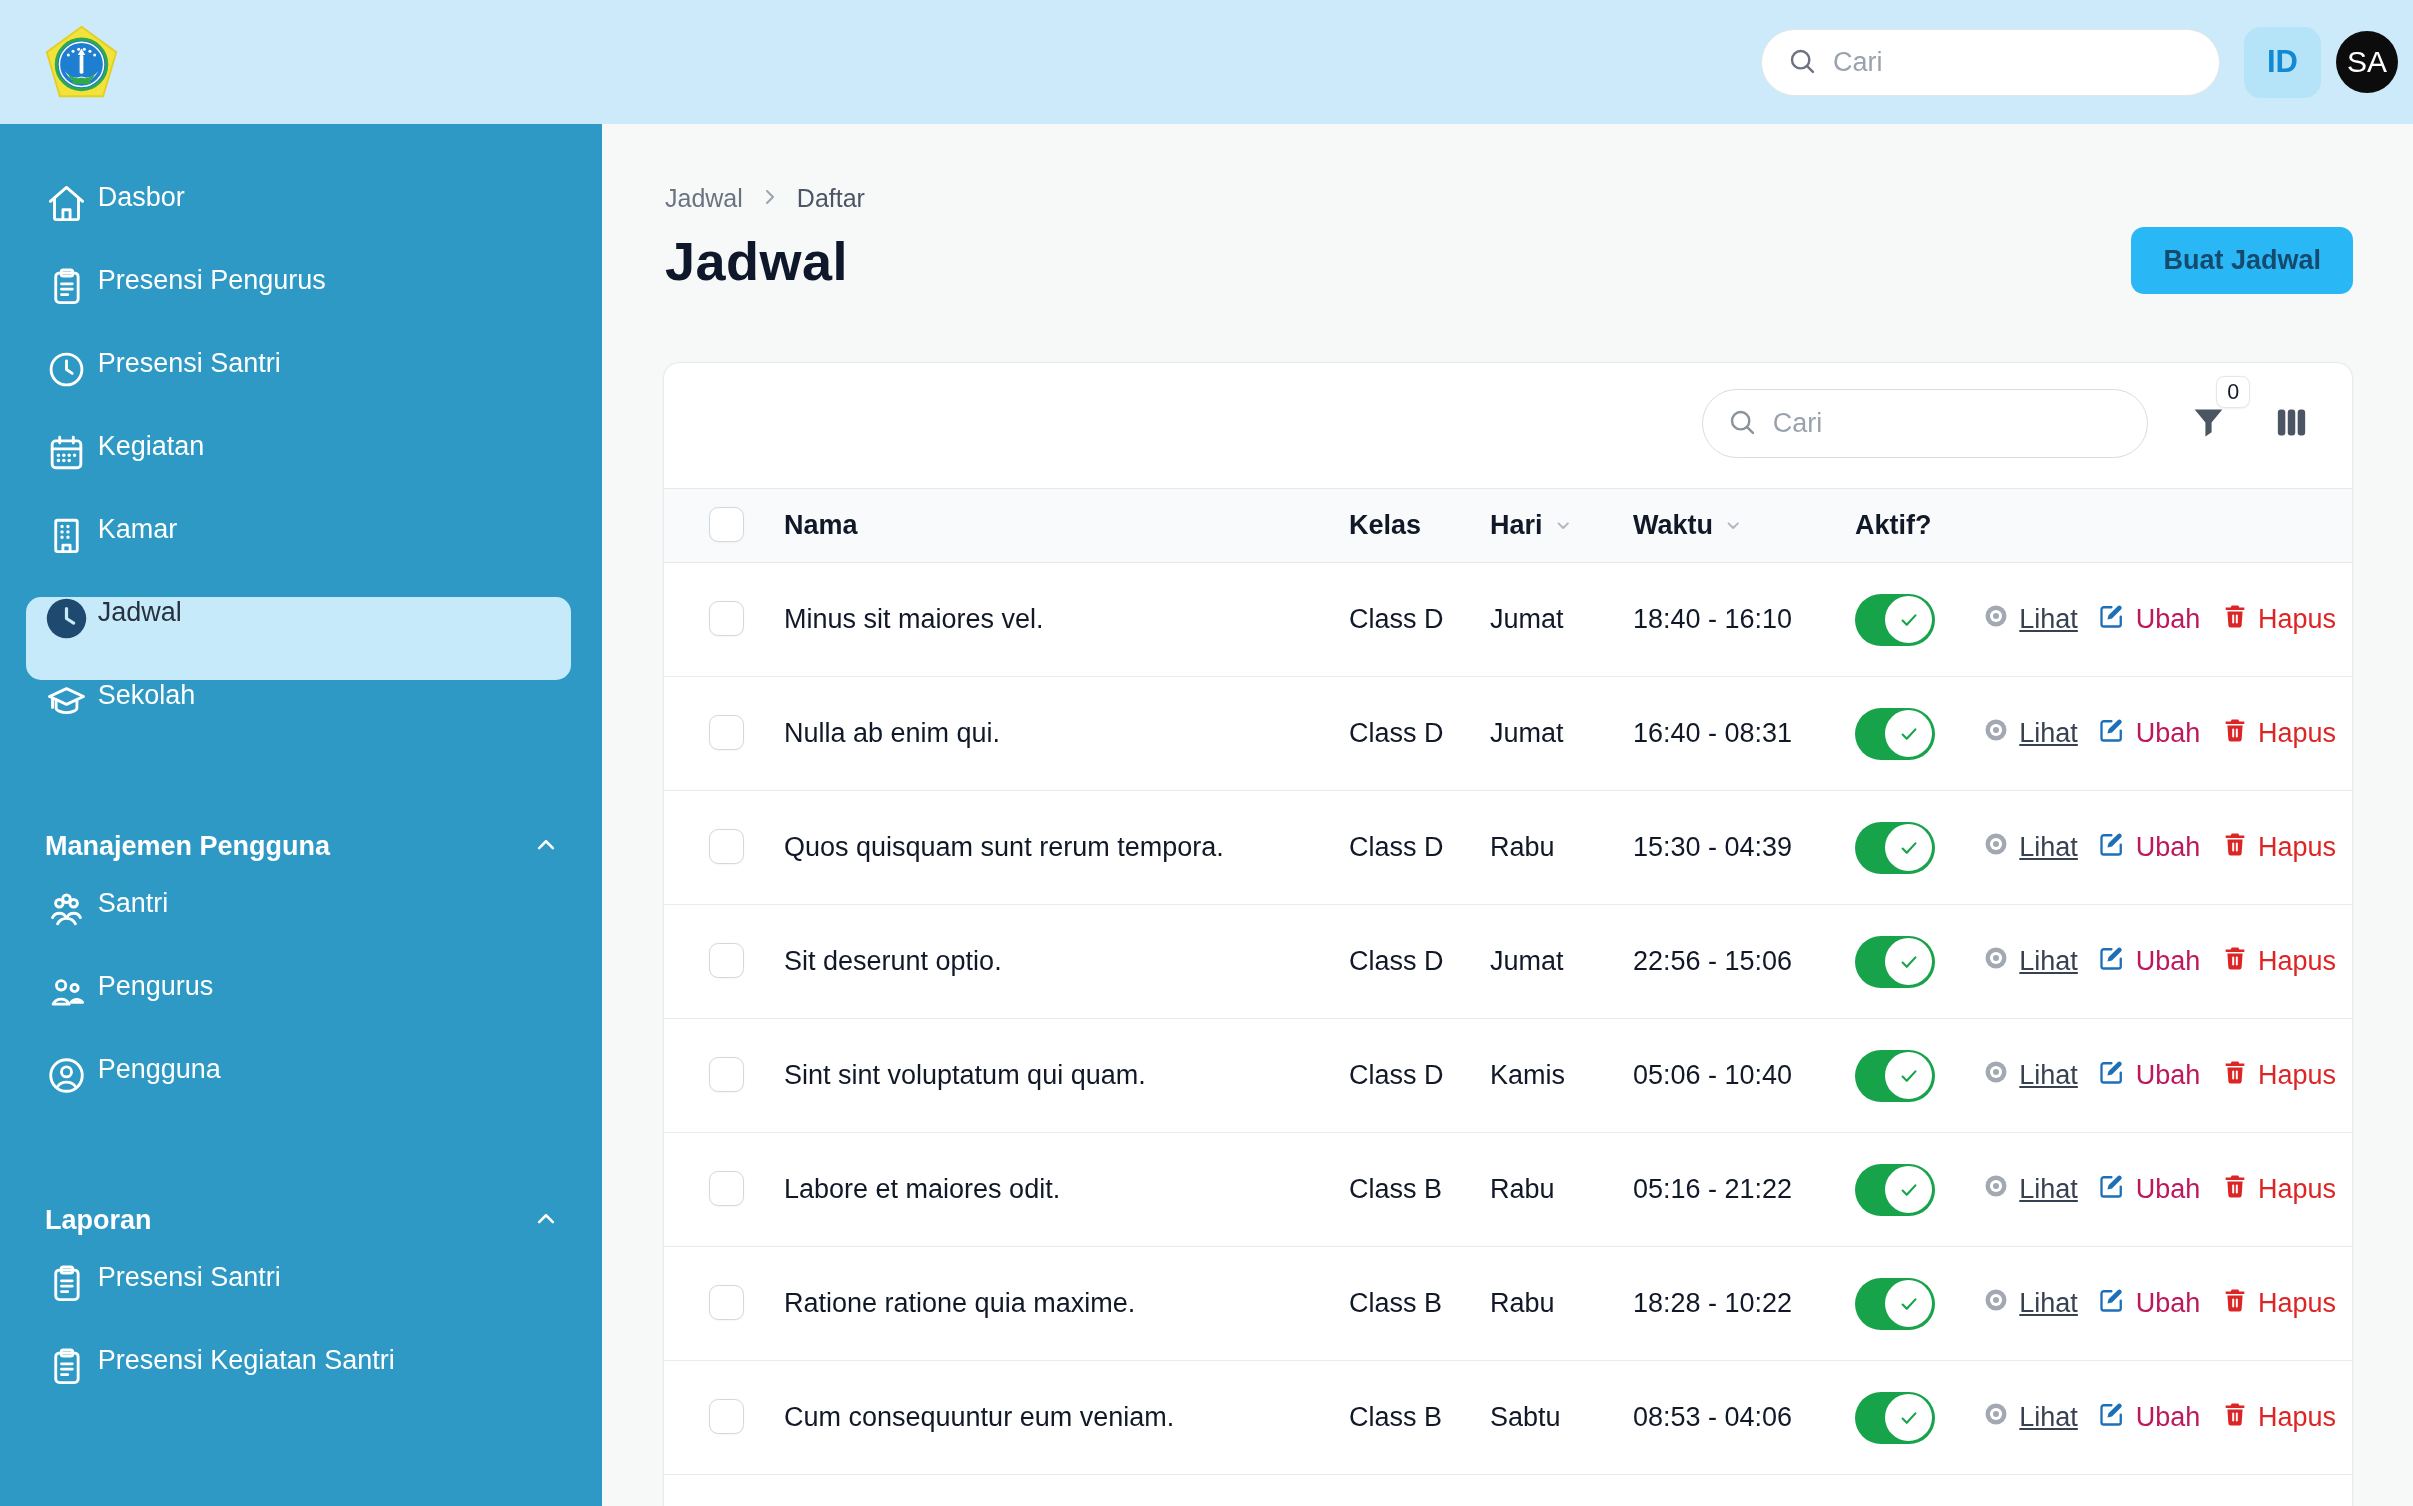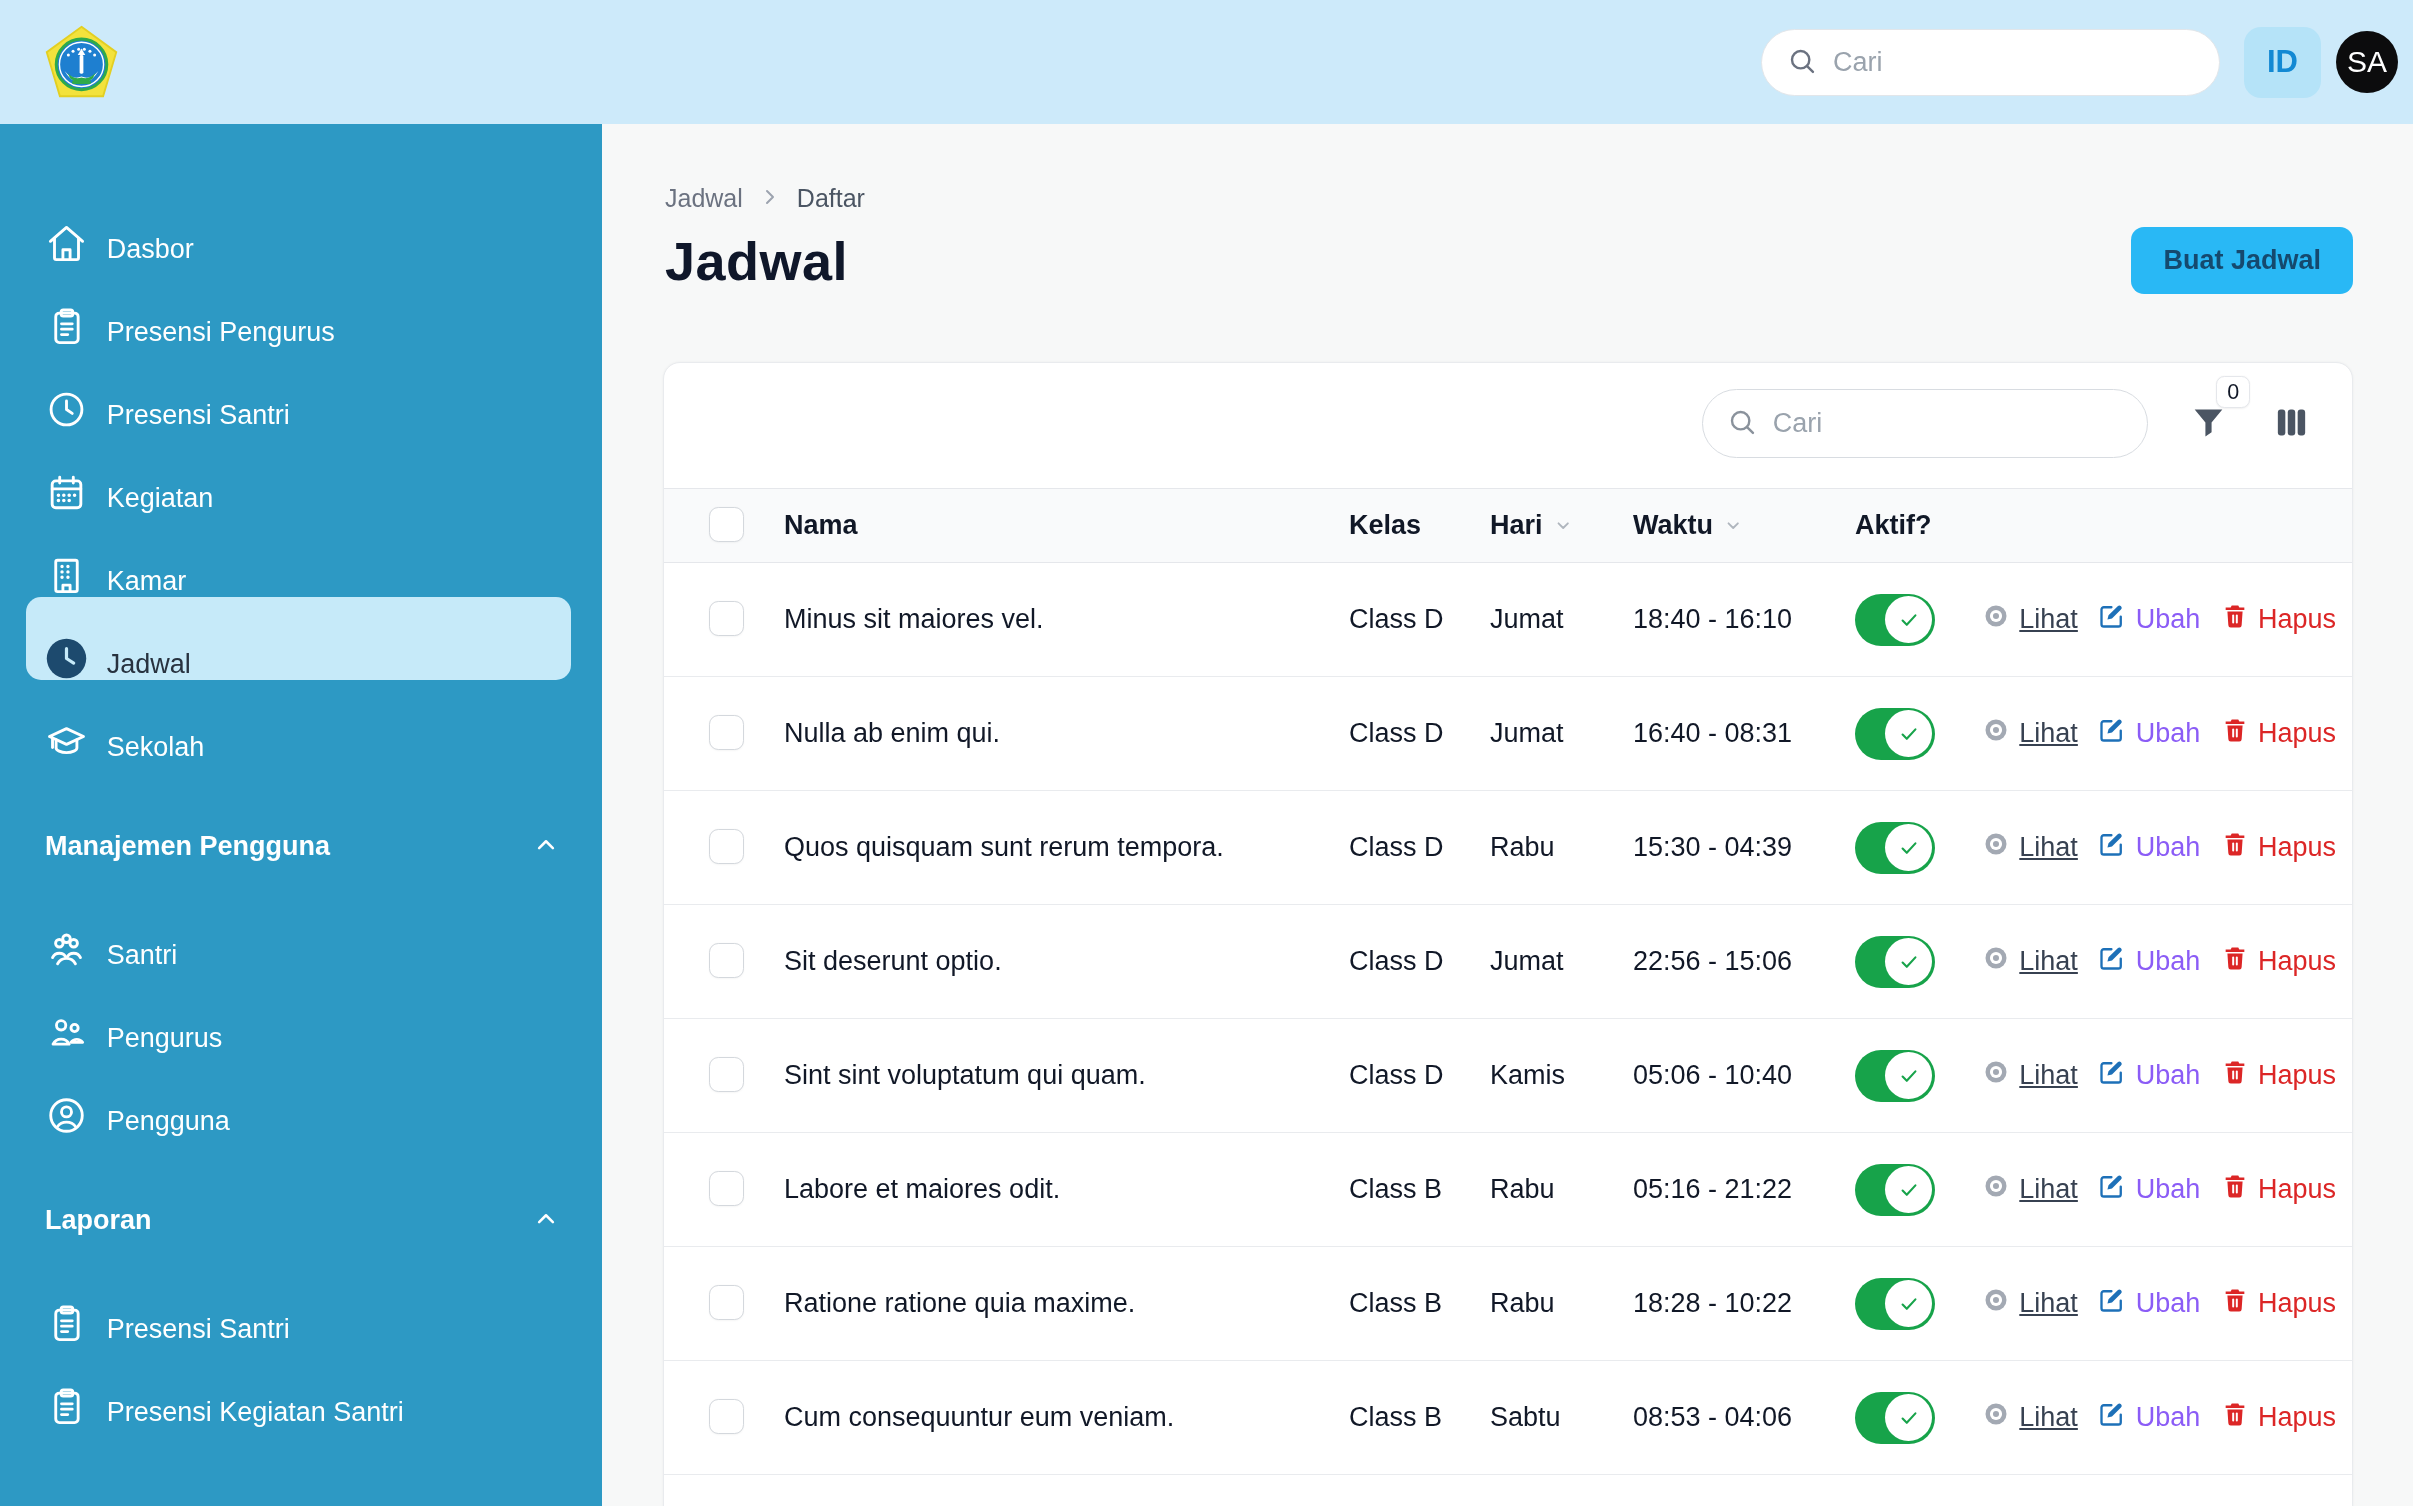--- a/index.html
+++ b/index.html
@@ -25,21 +25,21 @@
     display:flex; align-items:center; justify-content:center;
     font-size:31px; font-weight:700; color:#1389d3; cursor:pointer; }
   .avatar { margin-left:15px; width:62px; height:62px; border-radius:50%; background:#0c0c0d;
     display:flex; align-items:center; justify-content:center; color:#fff; font-size:30px; font-weight:500; cursor:pointer; }
 
   
   .app-body { display:flex; height:1382px; }
 
   
   .sidebar { width:602px; flex:0 0 auto; background:#2d99c4; padding-top:58px; overflow:hidden; }
-  .s-item { display:flex; align-items:flex-end; gap:19px; height:83px;
+  .s-item { display:flex; align-items:flex-start; gap:10px; height:83px;
     margin:0 31px 0 26px; padding:0 15px 0 18.7px; border-radius:15px; cursor:pointer; }
   .s-item .s-ic { width:43px; height:43px; flex:0 0 auto; display:flex; align-items:center; justify-content:center; }
   .s-item .s-lbl { font-size:27px; font-weight:500; color:#ffffff; white-space:nowrap; }
   .s-item.active { background:#c6eaf9; }
   .s-item.active .s-lbl { color:#27323f; font-weight:500; }
   .s-section { display:flex; align-items:center; justify-content:space-between;
     height:54px; margin-top:56px; padding:0 41px 0 45px; cursor:pointer; }
   .s-section .s-sec-lbl { font-size:27px; font-weight:700; color:#ffffff; }
   .s-sub { margin-top:15px; }
   svg.sic { width:43px; height:43px; }
@@ -85,21 +85,21 @@
   .toggle { width:80px; height:52px; border-radius:26px; background:#17a34a; position:relative; cursor:pointer; flex:0 0 auto; }
   .toggle .knob { position:absolute; top:2.8px; right:2.8px; width:47px; height:47px; border-radius:50%;
     background:#fff; display:flex; align-items:center; justify-content:center; }
   .toggle .knob svg { width:28px; height:28px; }
 
   .actions { display:flex; align-items:center; gap:20.5px; }
   .act { display:flex; align-items:center; gap:9.3px; background:none; border:none; cursor:pointer;
     font-family:"Liberation Sans", sans-serif; font-size:27px; font-weight:500; }
   .act svg { flex:0 0 auto; }
   .act.lihat { color:#374151;text-decoration:underline; }
-  .act.ubah { color:#8b5cf6; }
+  .act.ubah { color:#be185d; }
   .act.hapus { color:#dc2626; }
 
   .row-stub { height:32px; background:#fff; }
 </style>
 </head>
 <body>
 
 <header class="topbar">
   <div class="logo-wrap">
     <svg viewBox="0 0 82 82" width="77" height="77">

